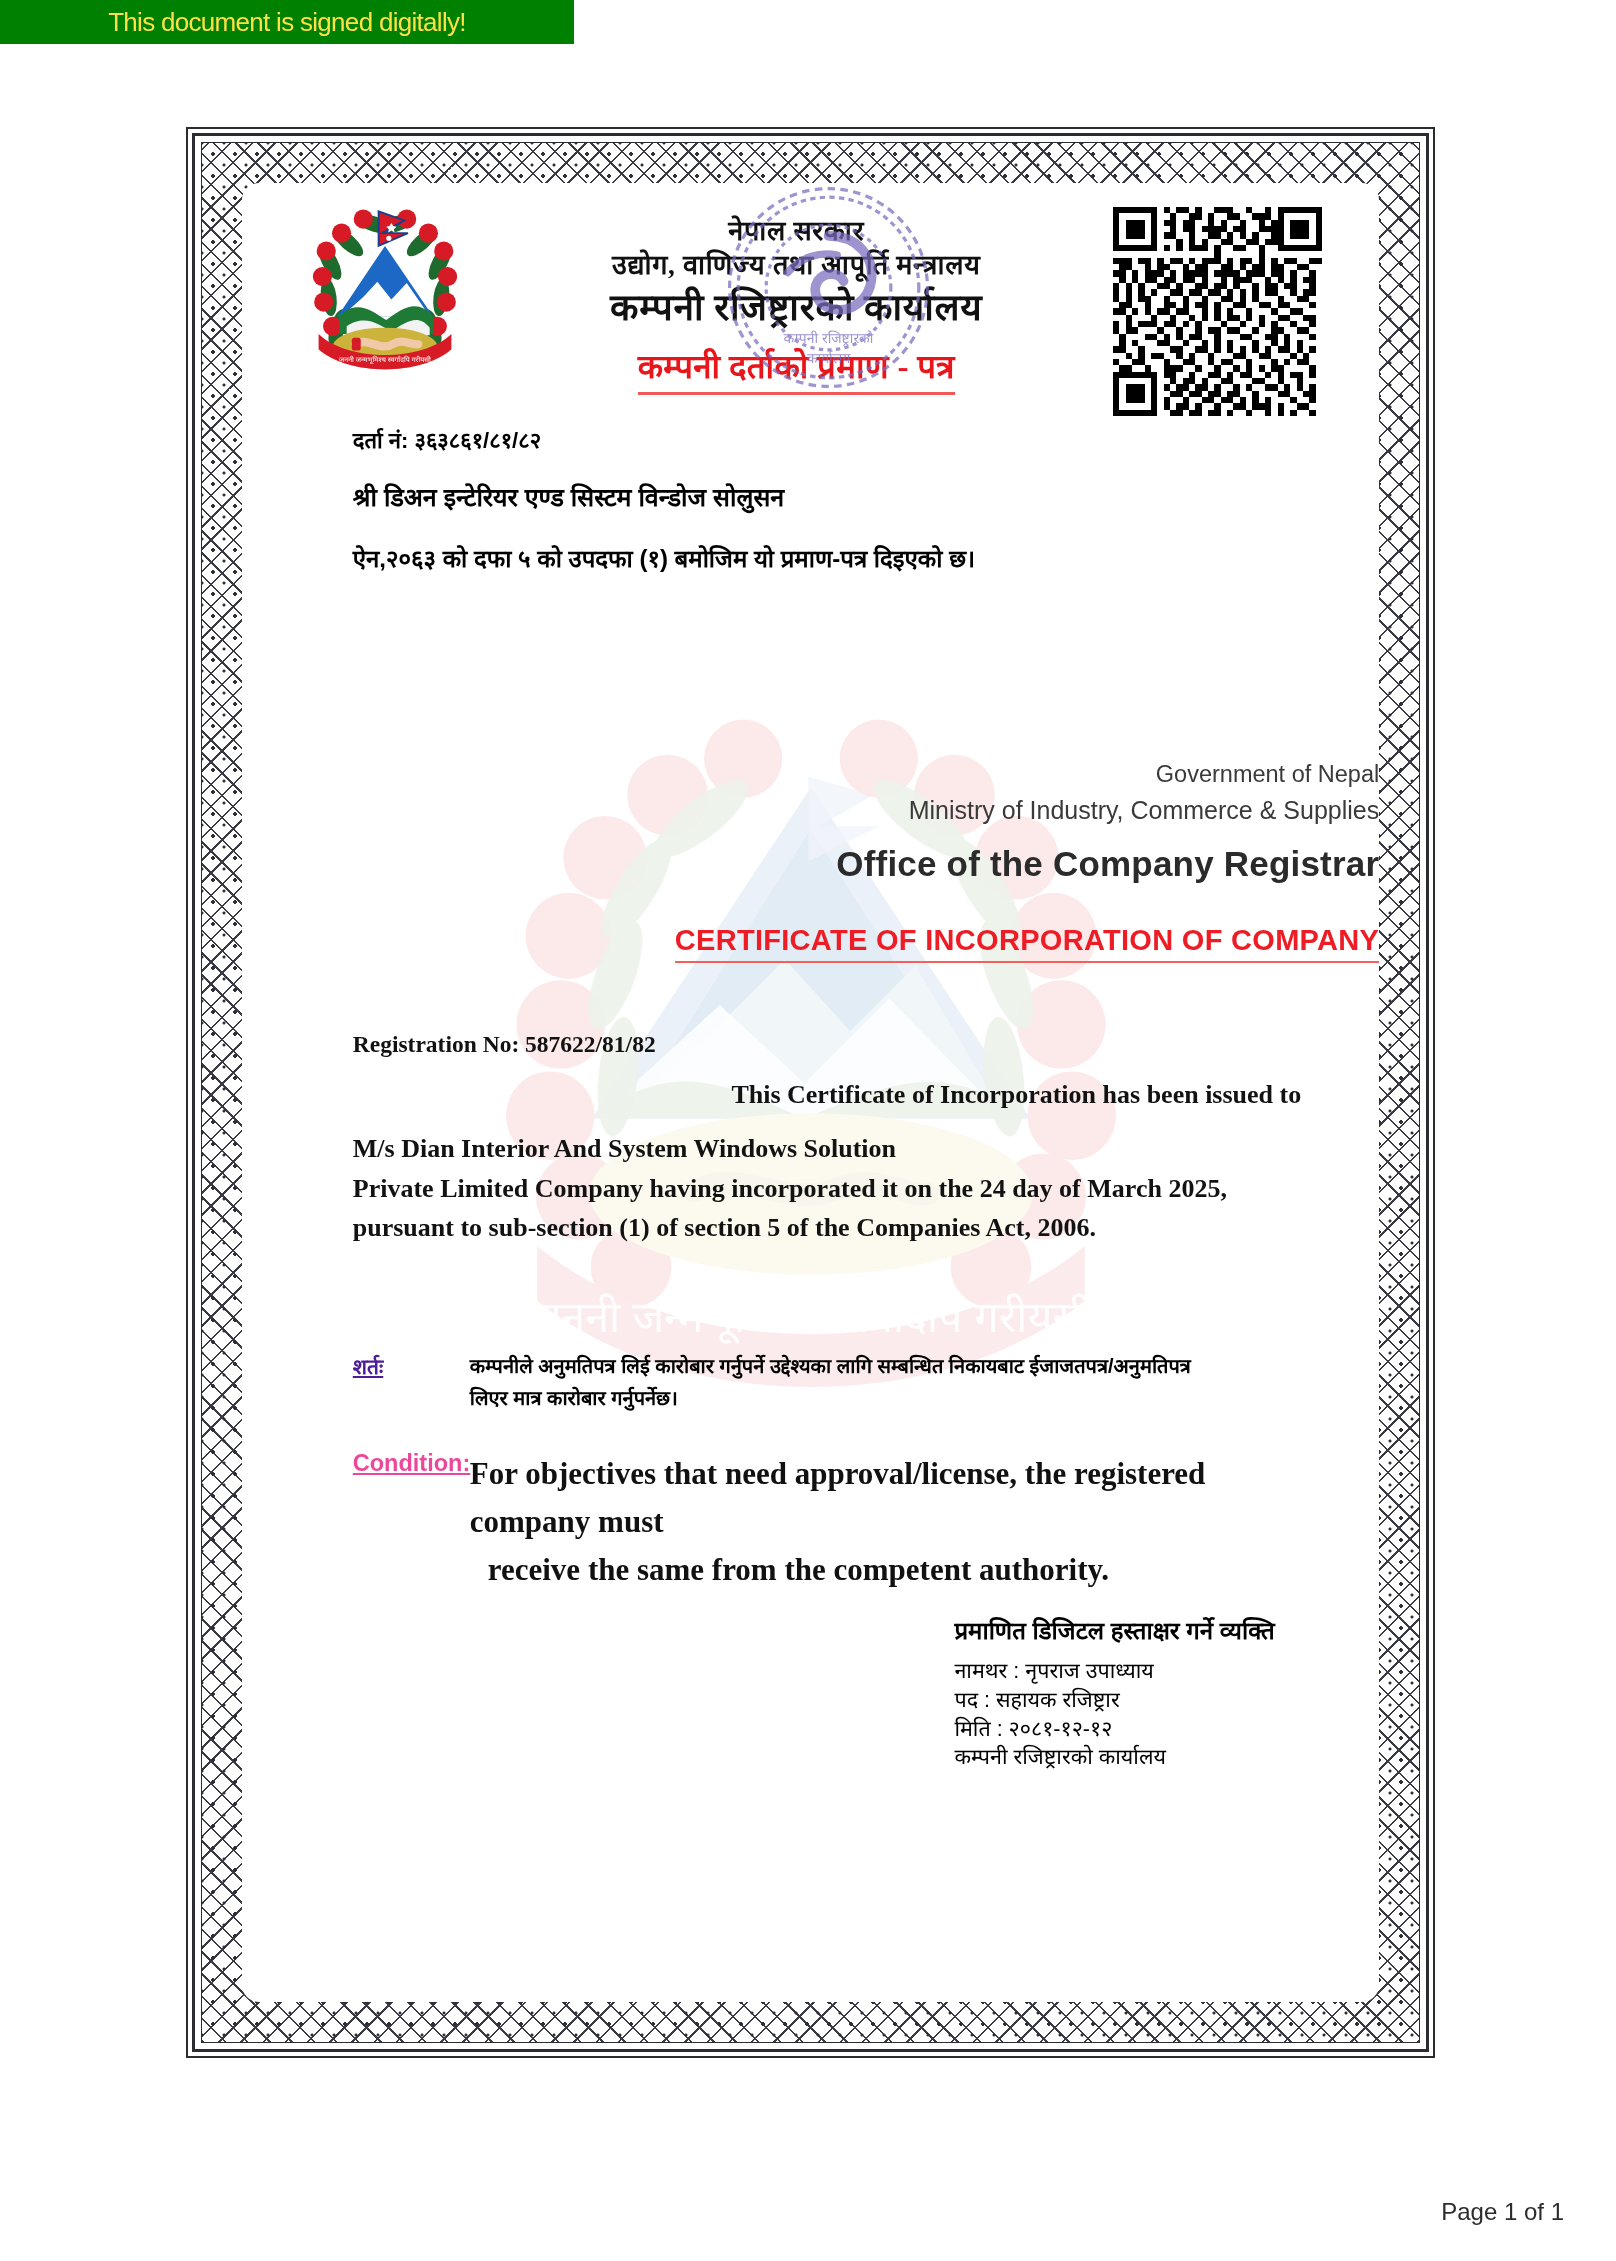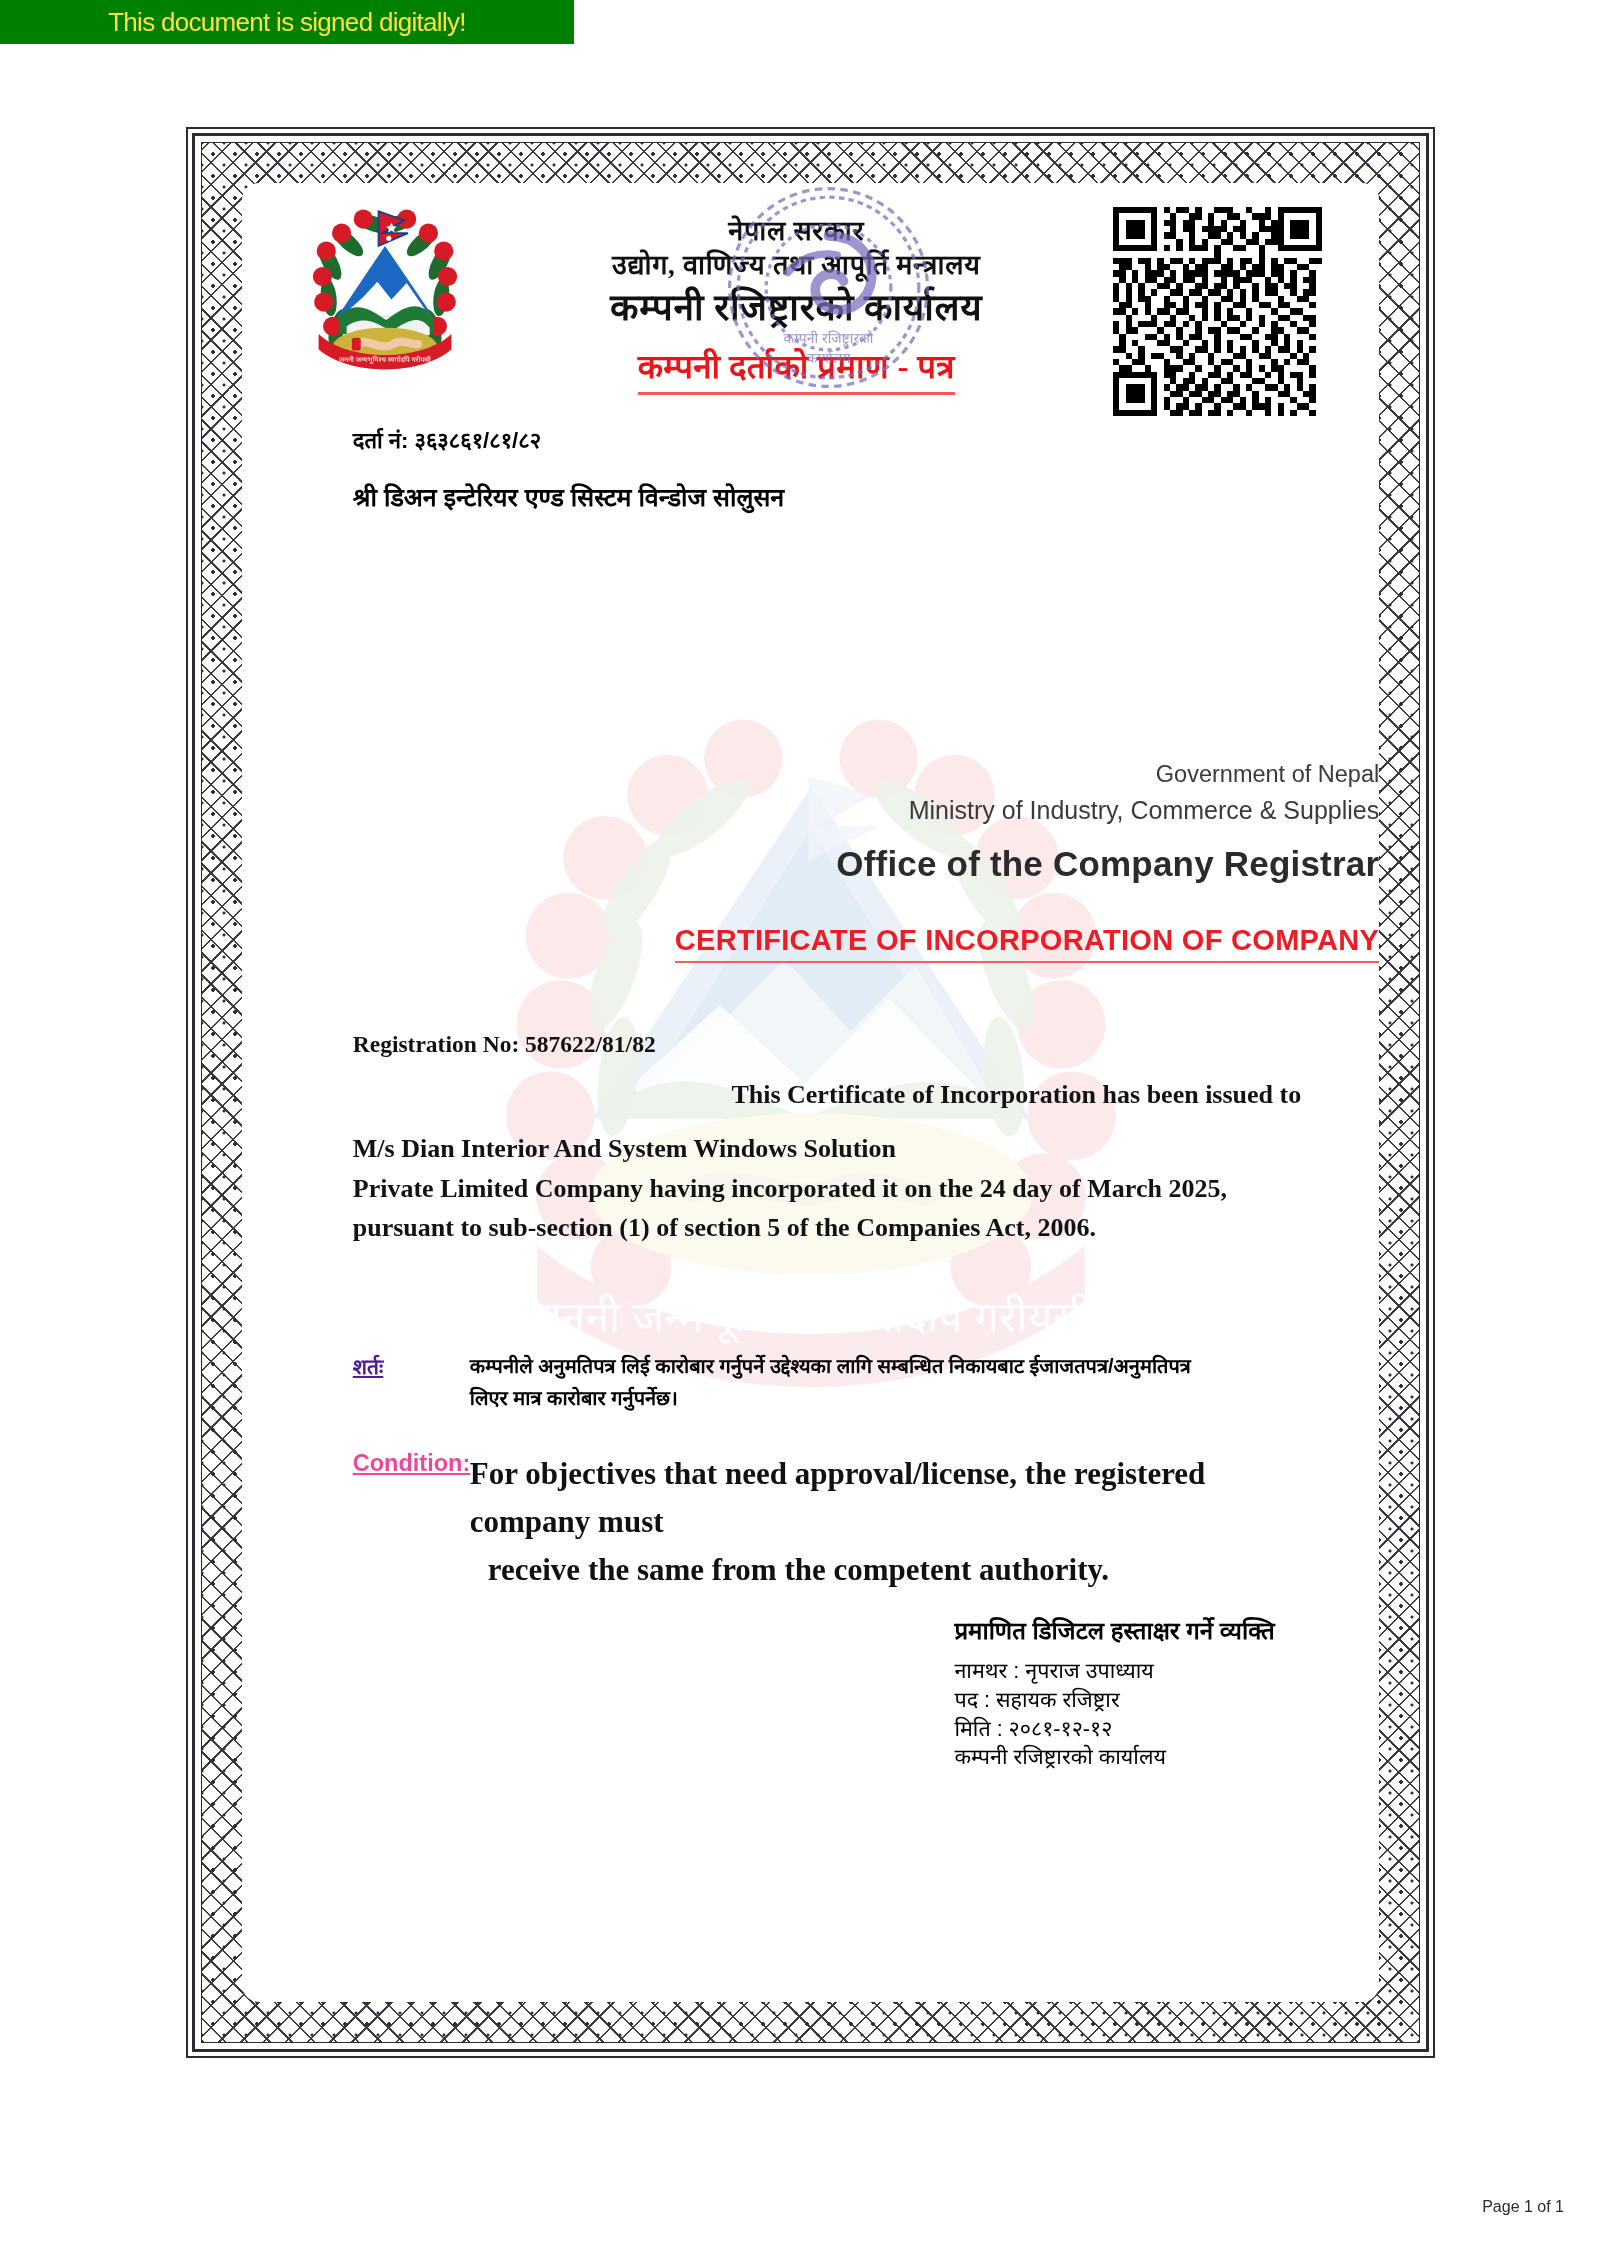--- a/index.html
+++ b/index.html
@@ -302,21 +302,21 @@
     font-size: 21.5px;
     line-height: 1.34;
   }
 
   
   .page-footer {
     position: absolute;
     right: 53px;
     top: 2198px;
     font-family: "Liberation Sans", sans-serif;
-    font-size: 16px;
+    font-size: 24px;
     color: #2c2c2c;
   }
 </style>
 </head>
 <body>
 
 <div class="sig-banner">This document is signed digitally!</div>
 
 <div class="cert-frame">
   <div class="cert-frame-inner">
@@ -726,20 +726,21 @@
                 <rect x="28" y="32" width="1" height="1"></rect>
                   <rect x="31" y="32" width="1" height="1"></rect>
               </g>
             </svg>
           </div>
 
           <div class="np-block">
             <div class="np-reg">दर्ता नं: ३६३८६१/८१/८२</div>
             <div class="np-name">श्री डिअन इन्टेरियर एण्ड सिस्टम विन्डोज सोलुसन</div>
             <div class="np-para">
+              <div>ऐन,२०६३ को दफा ५ को उपदफा (१) बमोजिम यो प्रमाण-पत्र दिइएको छ।</div>
             </div>
           </div>
 
           <div class="en-head">
             <div class="en-gov">Government of Nepal</div>
             <div class="en-ministry">Ministry of Industry, Commerce &amp; Supplies</div>
             <div class="en-office">Office of the Company Registrar</div>
             <div class="en-cert-title">CERTIFICATE OF INCORPORATION OF COMPANY</div>
           </div>
 

